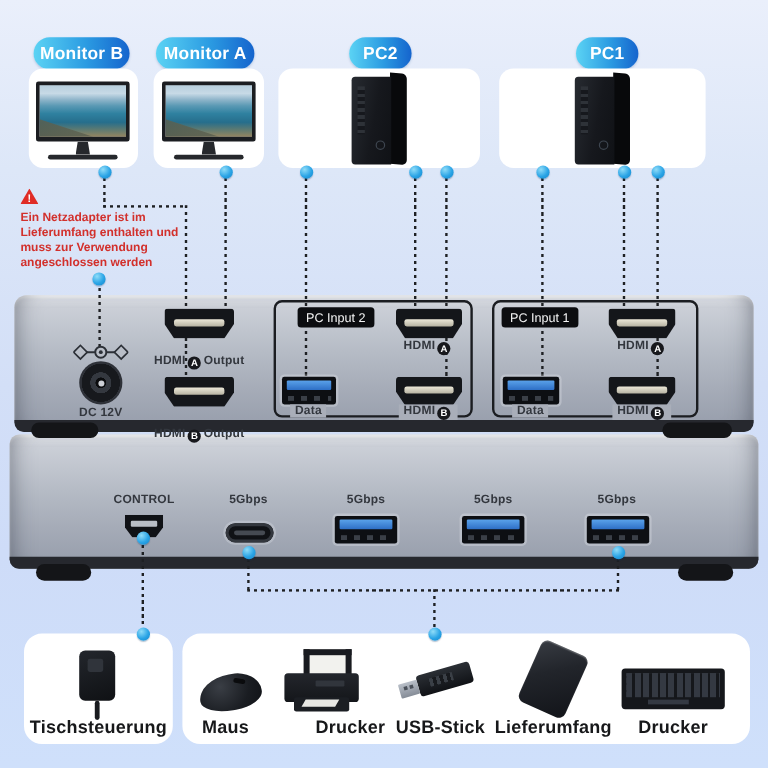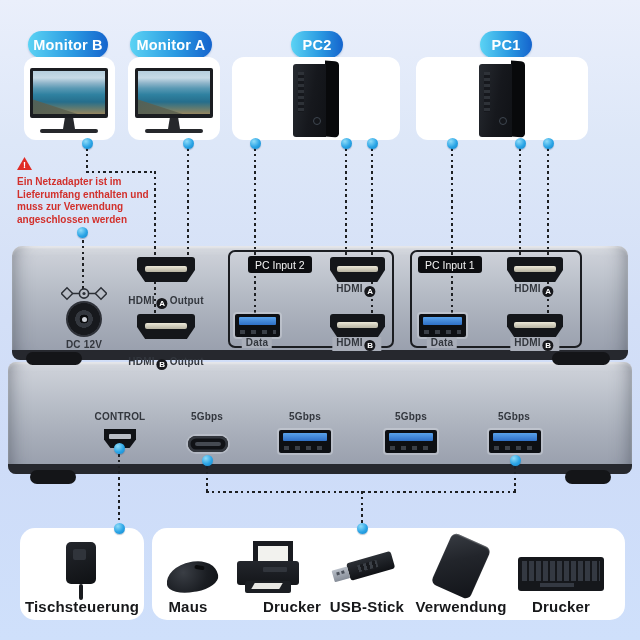--- a/index.html
+++ b/index.html
@@ -307,16 +307,16 @@
     <div class="stick" style="left:180px;top:31px;">
         <div class="cap"></div>
         <div class="conn"></div>
       </div>
     <div class="hdd" style="left:288px;top:10px;"></div>
     <div class="kbd" style="left:366px;top:29px;"></div>
   </div>
   <div class="blabel" style="left:188px;top:598px;">Maus</div>
   <div class="blabel" style="left:268px;top:598px;margin-left:24px;">Drucker</div>
   <div class="blabel" style="left:367px;top:598px;">USB-Stick</div>
-  <div class="blabel" style="left:461px;top:598px;">Verwendung</div>
+  <div class="blabel" style="left:461px;top:598px;">Lieferumfang</div>
   <div class="blabel" style="left:561px;top:598px;">Drucker</div>
 
 </div>
 
 </body></html>

